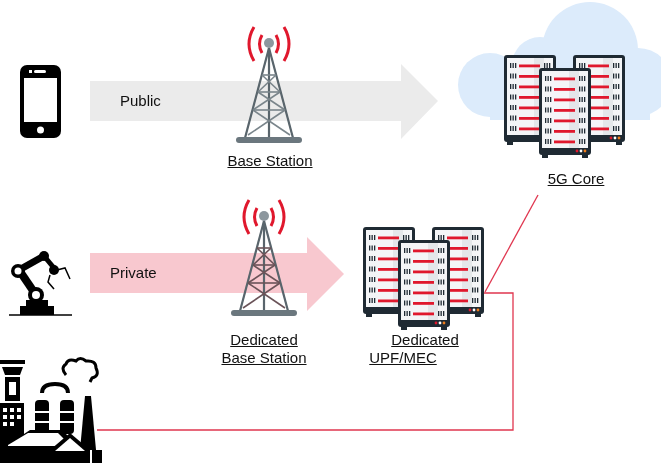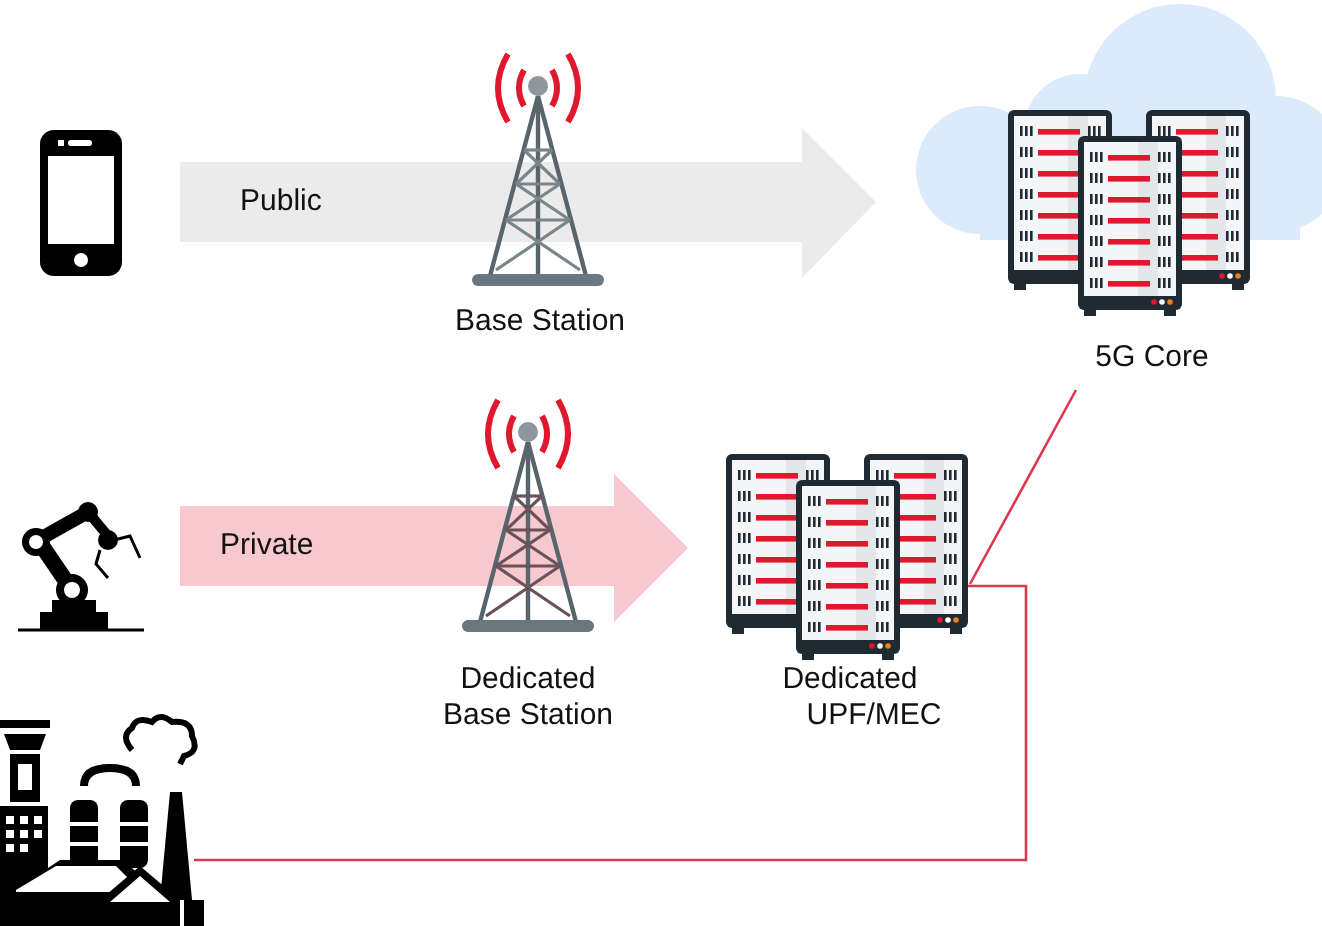--- a/index.html
+++ b/index.html
@@ -1,19 +1,19 @@
 <!DOCTYPE html>
 <html><head>
 <meta charset="utf-8">
 <style>
   html, body { margin:0; padding:0; background:#ffffff; }
   body { width:661px; height:463px; position:relative; overflow:hidden;
          font-family:"Liberation Sans", "DejaVu Sans", sans-serif; color:#111; }
   svg { position:absolute; left:0; top:0; overflow:visible; }
-  .lbl { position:absolute; font-size:15px; line-height:18px; text-align:center; color:#111; white-space:nowrap; }
+  .lbl { position:absolute; font-size:15px; line-height:18px; text-align:center; color:#111; white-space:nowrap;text-decoration:underline; }
   .arrow-lbl { position:absolute; font-size:15px; line-height:18px; color:#111; }
 </style>
 </head>
 <body>
 
 <svg width="661" height="463">
   <polyline points="97,430 513,430 513,293 484,293" fill="none" stroke="#e0364f" stroke-width="1.3"></polyline>
   <line x1="485" y1="292" x2="538" y2="195" stroke="#e0364f" stroke-width="1.3"></line>
 </svg>
 
@@ -505,13 +505,13 @@
       <rect x="443" y="311" width="1.3" height="5" fill="#1f2a33"></rect>
       <rect x="413" y="312.5" width="21" height="2.8" fill="#e0182d"></rect>
       <circle cx="436" cy="323" r="1.4" fill="#e0182d"></circle>
       <circle cx="440" cy="323" r="1.4" fill="#ffffff"></circle>
       <circle cx="444" cy="323" r="1.4" fill="#f07d1a"></circle>
     </g>
   </svg>
 
 <div class="lbl" style="left:526px;top:170px;width:100px;">5G Core</div>
 <div class="lbl" style="left:370px;top:331px;width:110px;">Dedicated</div>
-<div class="lbl" style="left:382px;top:349px;width:110px;">UPF/MEC</div>
+<div class="lbl" style="left:348px;top:349px;width:110px;">UPF/MEC</div>
 
 </body></html>

